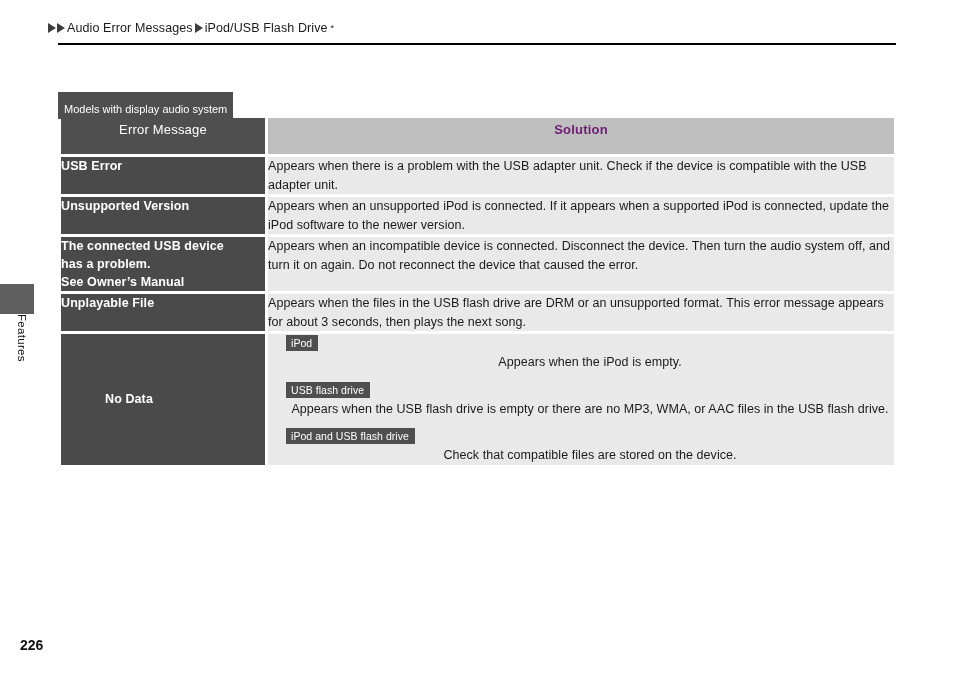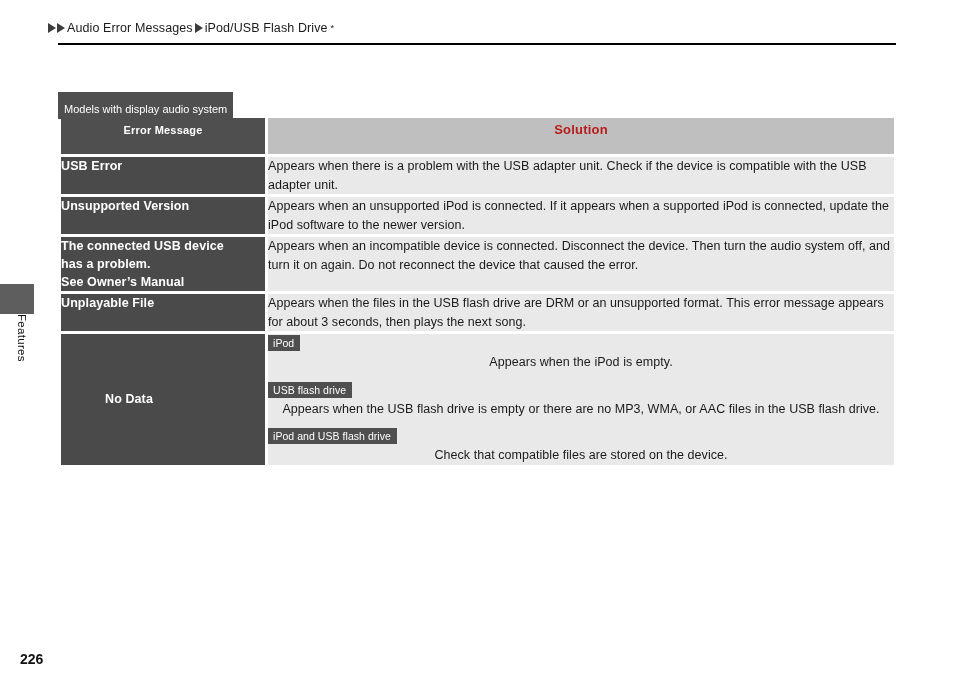--- a/index.html
+++ b/index.html
@@ -105,30 +105,30 @@
   #error-table td, #error-table th {
     padding: 0;
     vertical-align: top;
   }
   col.c-msg { width: 204px; }
   col.c-sol { width: 626px; }
 
   th.head-msg {
     background: #4f4f4f;
     color: #ffffff;
-    font-size: 11px;
-    font-weight: bold;
+    font-size: 13px;
+    font-weight: normal;
     text-align: center;
     height: 36px;
     line-height: 24px;
     letter-spacing: 0.2px;
   }
   th.head-sol {
     background: #bfbfbf;
-    color: #b91c1c;
+    color: #701a75;
     font-size: 13px;
     font-weight: bold;
     text-align: center;
     height: 24px;
     line-height: 24px;
     letter-spacing: 0.2px;
   }
 
   td.msg-cell {
     background: #4a4a4a;
@@ -154,28 +154,28 @@
 
   .inline-badge {
     display: inline-block;
     background: #4f4f4f;
     color: #ffffff;
     font-size: 10.5px;
     line-height: 14px;
     padding: 1px 6px 1px 5px;
     margin-bottom: 2px;
   }
-  .badge-block { margin-top: 0px; }
+  .badge-block { margin-top: 0px; margin-left: 18px; }
   .badge-block + .badge-block { margin-top: 9px; }
 
   
   #page-number {
     position: absolute;
     left: 20px;
-    top: 651px;
+    top: 637px;
     font-size: 14px;
     font-weight: bold;
     color: #111111;
   }
 </style>
 </head>
 <body>
 
 <div id="breadcrumb">
   <span class="tri"></span>

